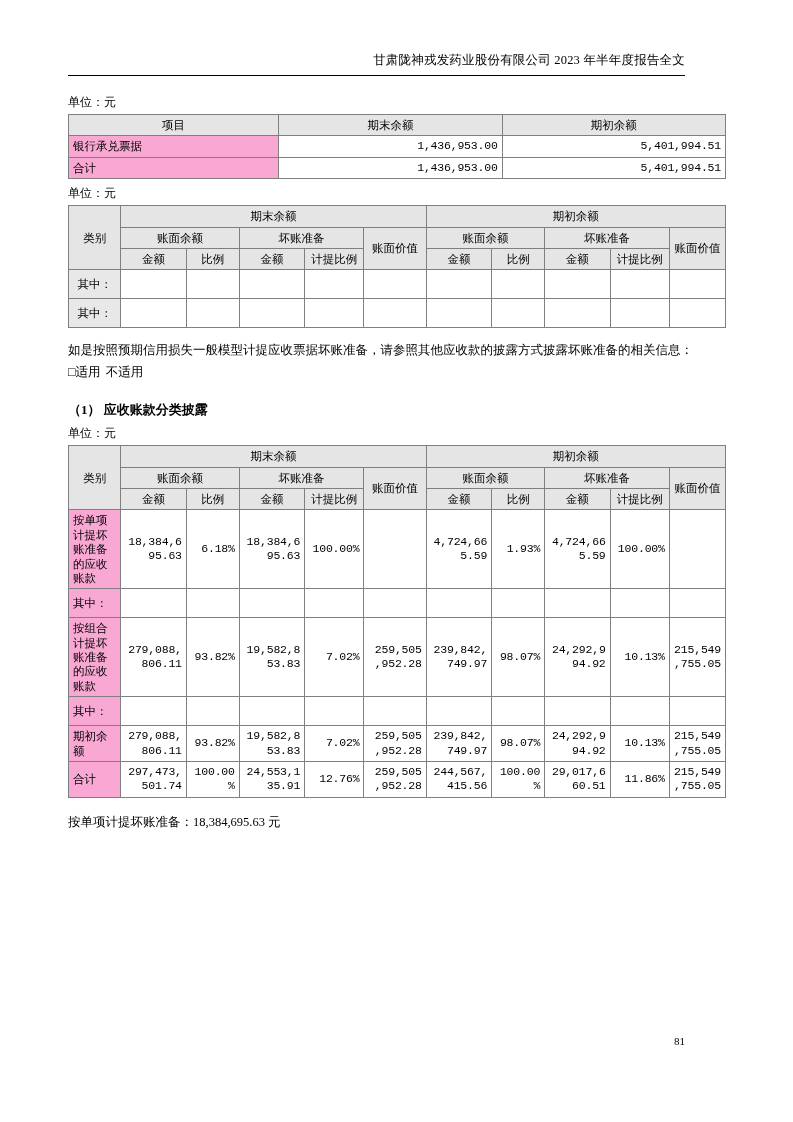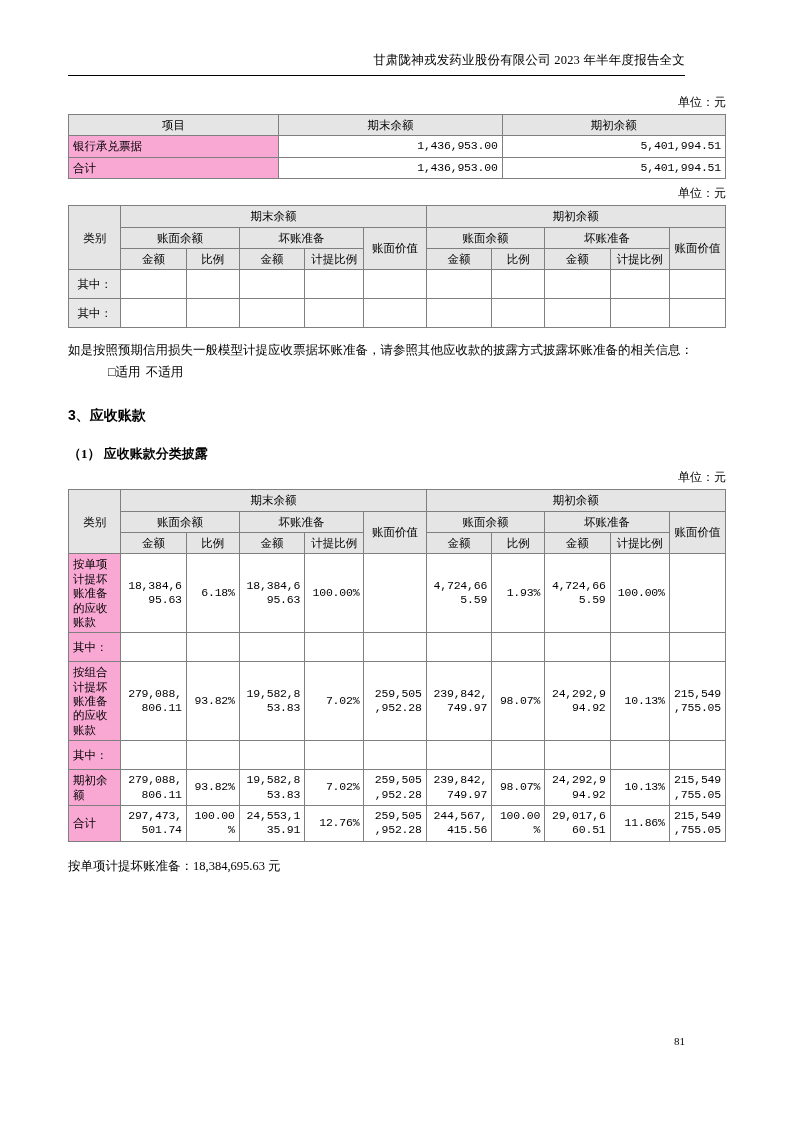--- a/index.html
+++ b/index.html
@@ -37,21 +37,20 @@
     margin-top: 6px;
     border-bottom: 1.6px solid #000;
   }
   .content {
     position: absolute;
     top: 88px;
     left: 68px;
     width: 658px;
   }
   .unit-line {
-    text-align: right;
     font-size: 12px;
     margin: 6px 0 3px 0;
   }
   table.doc {
     border-collapse: collapse;
     width: 100%;
     table-layout: fixed;
   }
   table.doc td, table.doc th {
     border: 1px solid #7f7f7f;
@@ -89,21 +88,20 @@
     margin-top: 12px;
     line-height: 1.6;
   }
   .checkline {
     font-size: 12.5px;
     margin-top: 4px;
   }
   .checkline .box {
     display: inline-block;
     margin-right: 2px;
-    margin-left: 40px;
   }
   .sec-title {
     font-size: 14px;
     font-weight: bold;
     margin-top: 26px;
     font-family: "Liberation Sans", sans-serif;
   }
   .sub-title {
     font-size: 13px;
     font-weight: bold;
@@ -244,21 +242,20 @@
       </tbody>
     </table>
 
     <div class="note">如是按照预期信用损失一般模型计提应收票据坏账准备，请参照其他应收款的披露方式披露坏账准备的相关信息：</div>
 
     <div class="checkline">
       <span class="box">□适用</span>
       <span>不适用</span>
     </div>
 
-    <div class="sec-title">3、应收账款</div>
     <div class="sub-title">（1） 应收账款分类披露</div>
 
     <div class="unit-line">单位：元</div>
 
     <table class="doc t2">
       <colgroup>
         <col class="cat">
           <col class="a">
           <col class="b">
           <col class="c">

